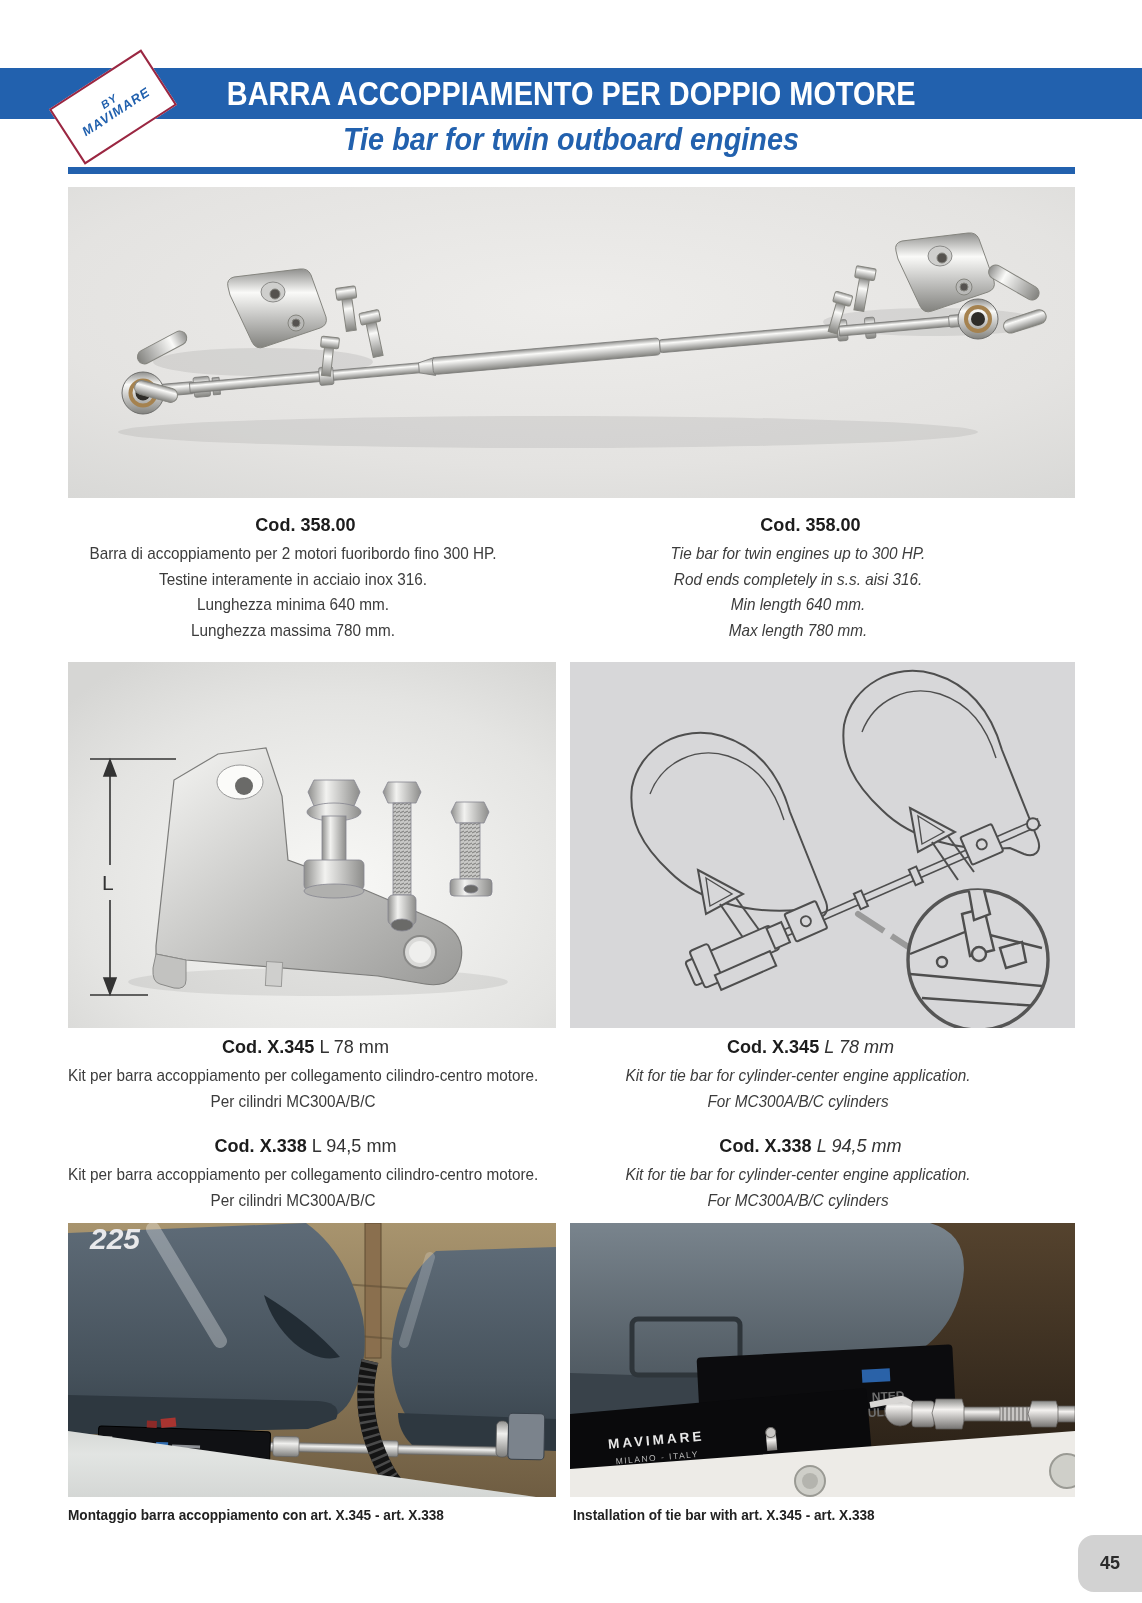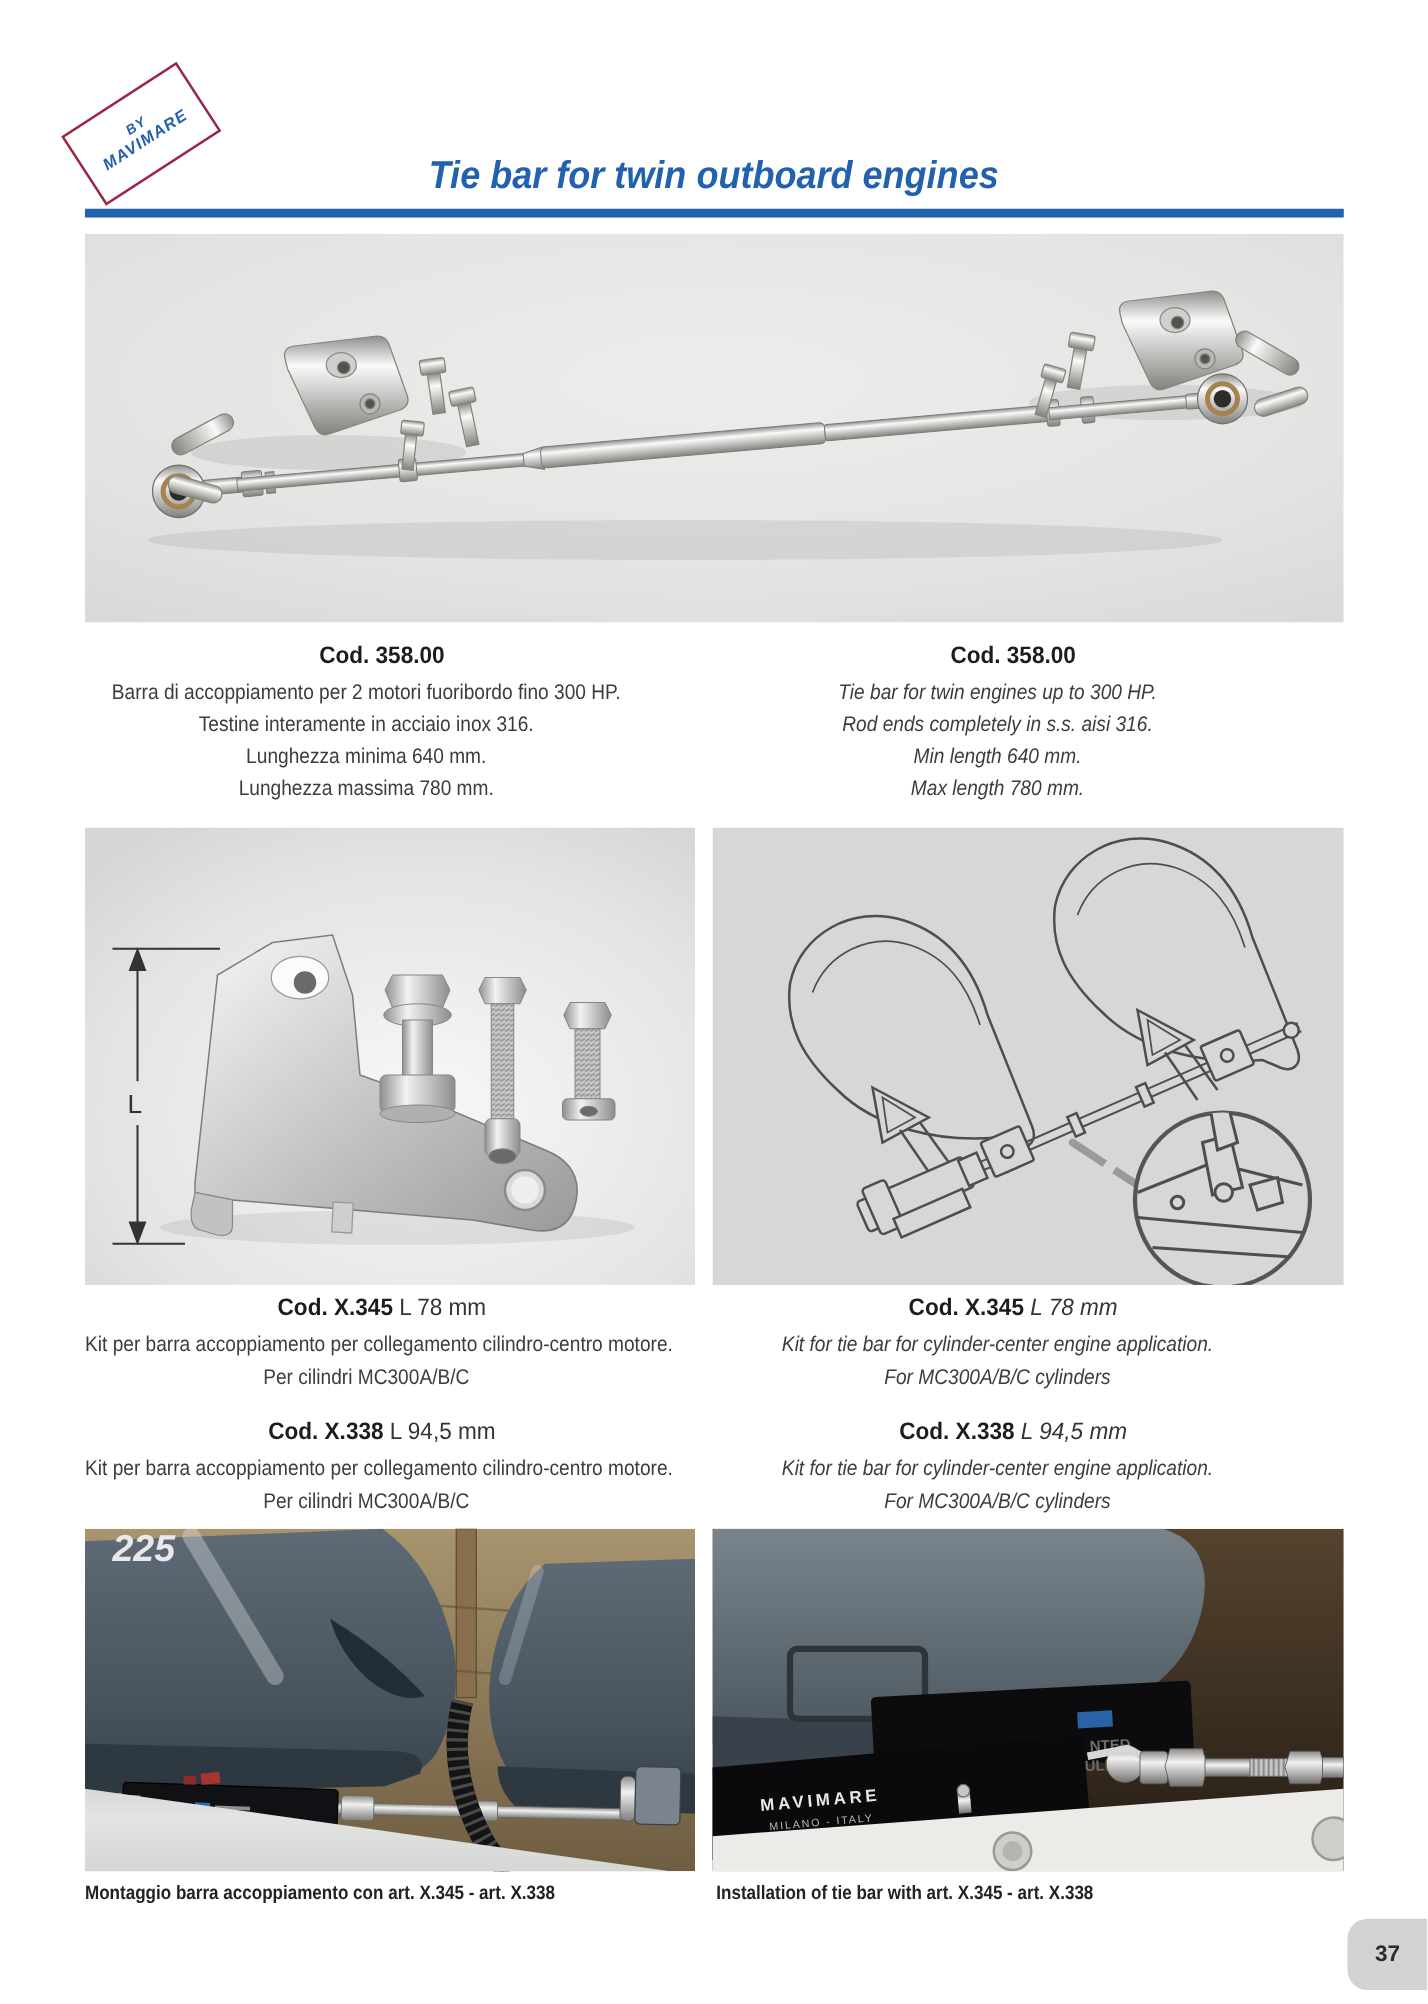--- a/index.html
+++ b/index.html
@@ -34,20 +34,23 @@
            transform:scaleX(.88);transform-origin:left;white-space:nowrap;}
   .pagenum{position:absolute;left:1078px;top:1535px;width:64px;height:57px;background:#d2d2d2;
            border-radius:16px 0 0 16px;display:flex;align-items:center;justify-content:center;
            font-size:18px;font-weight:bold;color:#2b2b2b;}
 </style>
 </head>
 <body>
 
 <div class="page">
 
+  <div class="banner">
+    <span class="banner-title">BARRA ACCOPPIAMENTO PER DOPPIO MOTORE</span>
+  </div>
   <div class="badge">
     <span class="b1">BY</span>
     <span class="b2">MAVIMARE</span>
   </div>
   <div class="subtitle">Tie bar for twin outboard engines</div>
   <div class="rule"></div>
 
   <div class="fig" style="left:68px;top:187px;">
     <svg width="1007" height="311" viewBox="0 0 1007 311">
       <defs>
@@ -448,16 +451,16 @@
         <circle cx="240" cy="258" r="8" fill="#b4b4ae"></circle>
         <circle cx="497" cy="248" r="17" fill="#cfcfc9" stroke="#9a9a94" stroke-width="2"></circle>
       </g>
     </svg>
   </div>
 
   <div class="caption" style="left:68px;">Montaggio barra accoppiamento con art. X.345 - art. X.338</div>
   <div class="caption" style="left:573px;">Installation of tie bar with art. X.345 - art. X.338</div>
 
   <div class="pagenum">
-    <span>37</span>
+    <span>45</span>
   </div>
 
 </div>
 
 </body></html>

